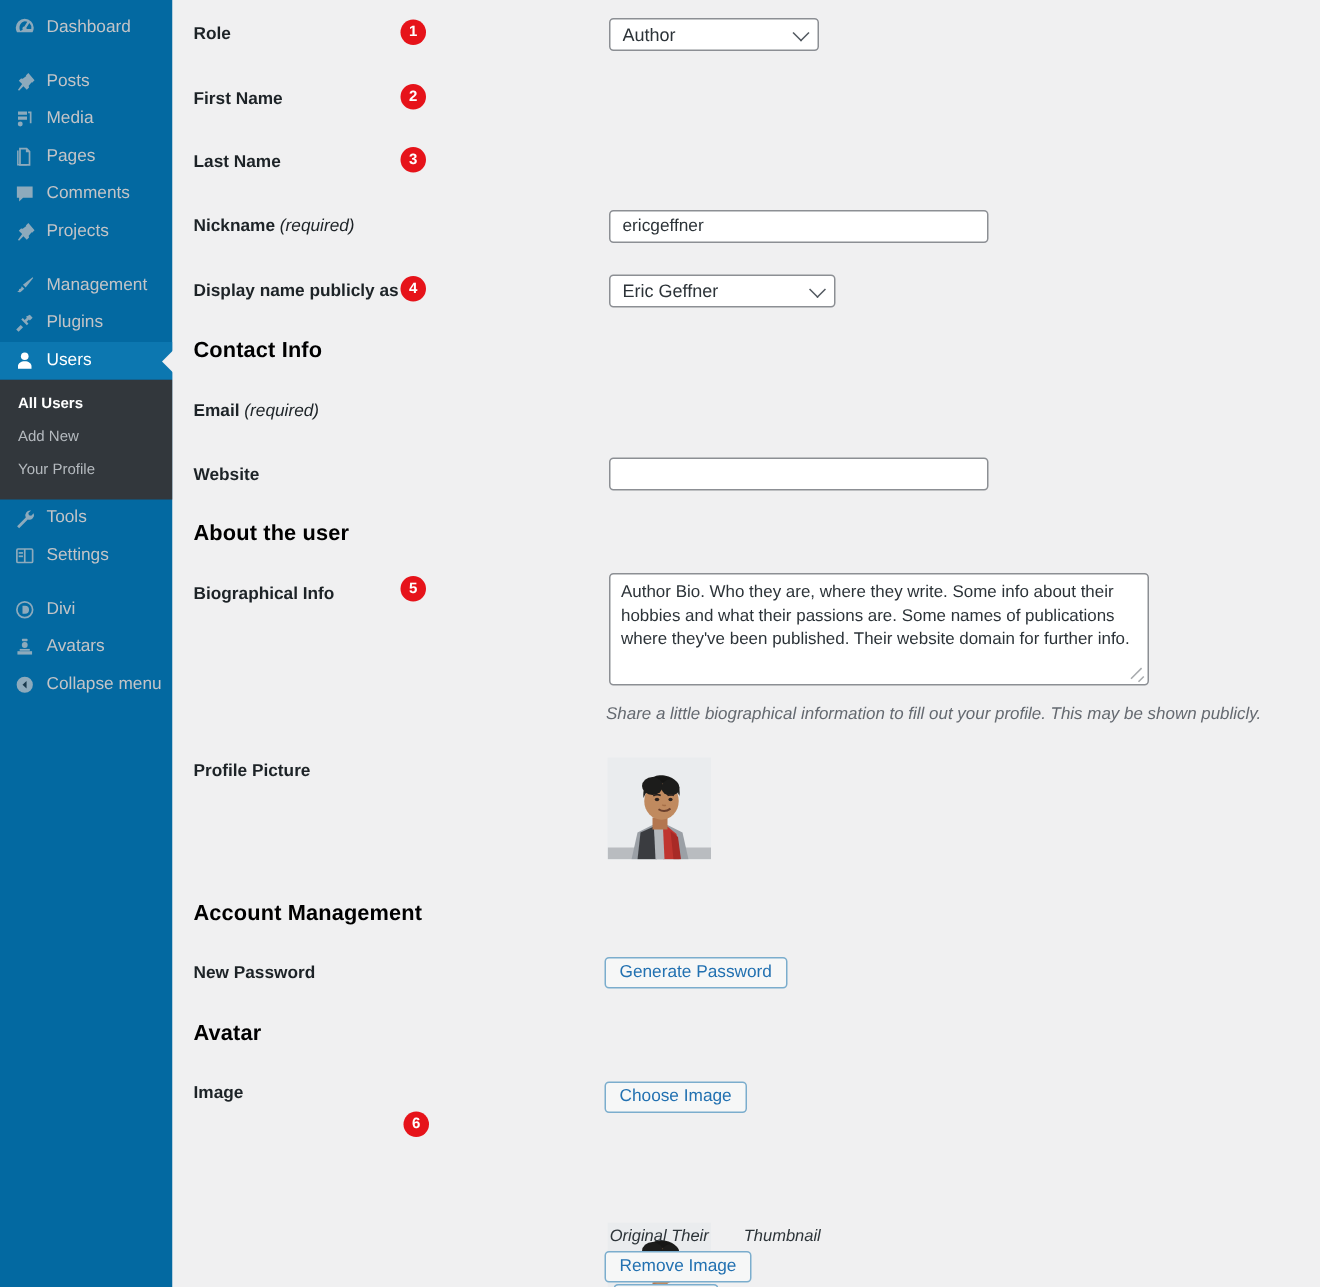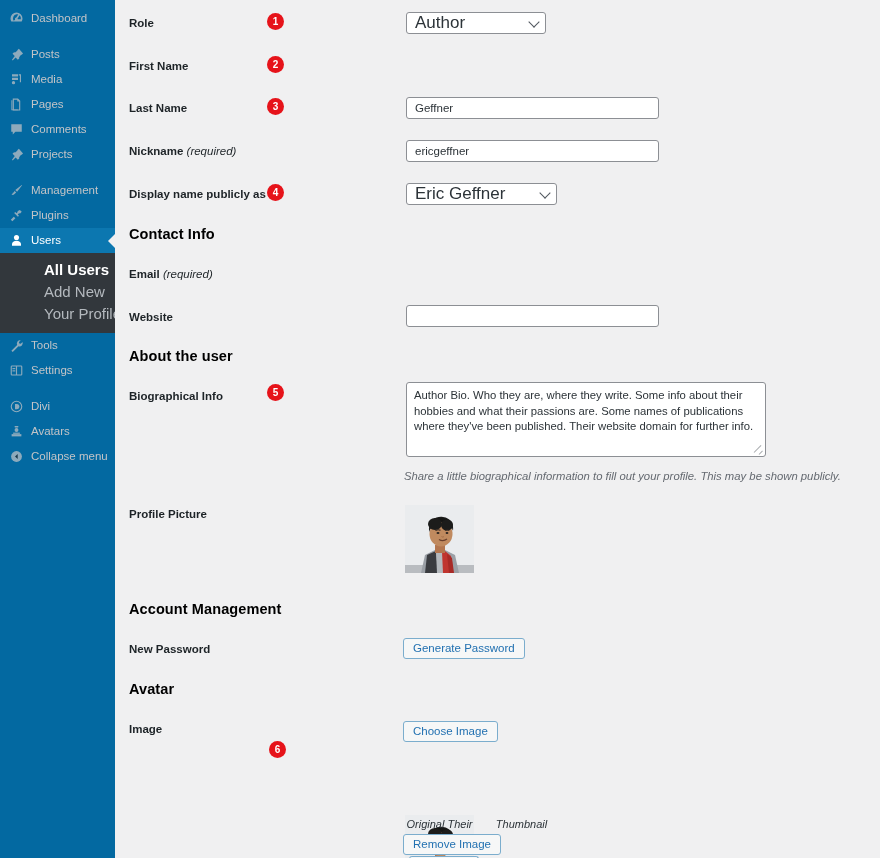--- a/index.html
+++ b/index.html
@@ -58,26 +58,25 @@
     border-style: solid;
     border-width: 8px 8px 8px 0;
     border-color: transparent #f0f0f1 transparent transparent;
   }
   #submenu {
     background: #32373c;
     padding: 6px 0 8px 0;
   }
   .sub-item {
     padding: 3px 0 3px 12px;
-    font-size: 15px;
+    font-size: 10px;
     color: #b4b9be;
     line-height: 16px;
     cursor: pointer;
     white-space: nowrap;
-    margin-left: 32px;
   }
   .sub-item.active { color: #fff; font-weight: bold; }
 
   
   #main {
     flex: 1 1 auto;
     position: relative;
     background: #f0f0f1;
     height: 858px;
     padding: 0;
@@ -110,21 +109,21 @@
     border-radius: 3px;
     padding: 0 8px;
     height: 22px;
     line-height: 20px;
     outline: none;
   }
   select.sel {
     -webkit-appearance: none;
     appearance: none;
     font-family: "Liberation Sans", sans-serif;
-    font-size: 17px;
+    font-size: 12px;
     color: #2c3338;
     background: #fff;
     border: 1px solid #8c8f94;
     border-radius: 3px;
     padding: 0 24px 0 8px;
     height: 22px;
     line-height: 20px;
     outline: none;
   }
   .sel-wrap { position: absolute; }
@@ -383,21 +382,20 @@
     <div class="sel-wrap ctl" style="left:291px; top:12px; width:140px;">
       <select class="sel" style="width:140px;">
         <option>Author</option>
       </select>
       <span class="chev"></span>
     </div>
 
     <div class="f-label" style="top:59px;">First Name</div>
 
     <div class="f-label" style="top:101px;">Last Name</div>
-    <input class="txt ctl" style="left: 291px; top: 97px; width: 253px;" value="Geffner">
 
     <div class="f-label" style="top:144px;">
       <span>Nickname</span>
       <i>(required)</i>
     </div>
     <input class="txt ctl" style="left: 291px; top: 140px; width: 253px;" value="ericgeffner">
 
     <div class="f-label" style="top:187px;">Display name publicly as</div>
     <div class="sel-wrap ctl" style="left:291px; top:183px; width:151px;">
       <select class="sel" style="width:151px;">

